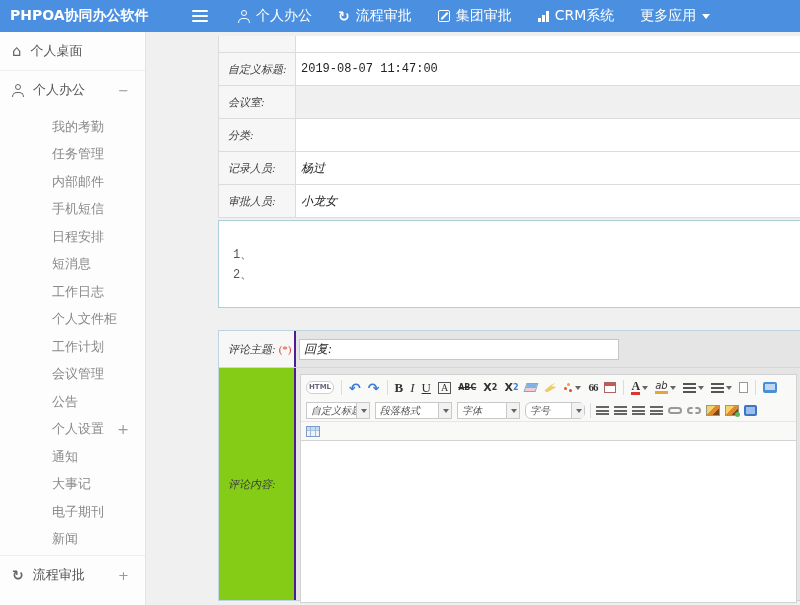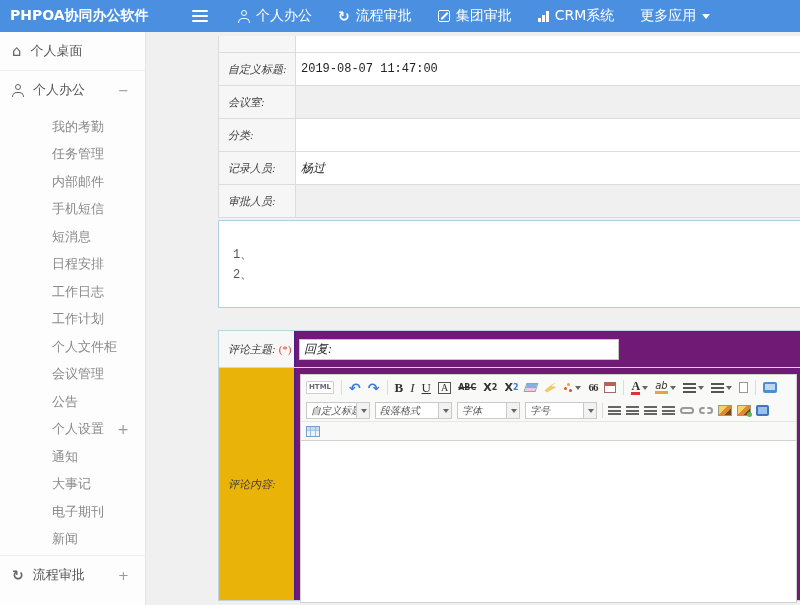--- a/index.html
+++ b/index.html
@@ -67,39 +67,39 @@
   .content-box .line { height:20px; line-height:20px; }
 
   
   .comment-table { margin-top:22px; border:1px solid #bcd5e1; border-right:none; background:#fff; }
   .crow { display:flex; }
   .crow.subject { height:37px; border-bottom:1px solid #c9dce6; }
   .crow .clbl { width:77px; border-right:2px solid #4c1d95; display:flex; align-items:center;
     padding-left:9px; font:italic 11px "Liberation Serif", serif; color:#3c3c3c; gap:3px; }
   .crow.subject .clbl { background:#f7f7f7; }
   .crow.content { height:232px; }
-  .crow.content .clbl { background:#eab308; }
+  .crow.content .clbl { background:#84cc16; }
   .required { color:#d43; font-style:normal; font-size:11px; }
-  .cval { flex:1; background:#701a75; }
+  .cval { flex:1; background:#e5e5e5; }
   .subject-input { width:320px; height:21px; margin:8px 0 0 3px; border:1px solid #c6c6c6;
     padding:0 4px; font:italic 12px "Liberation Serif", serif; color:#222; background:#fff; }
 
   
   .editor { margin:6px 3px 0 4px; border:1px solid #d2d2d2; background:#f9f9f7; }
   .tb-row { display:flex; align-items:center; padding:0 5px; }
   .tb-row1 { height:25px; gap:7px; }
   .tb-row2 { height:21px; gap:5px; }
   .tb-row3 { height:19px; border-top:1px solid #e6e6e4; }
   .editor-body { background:#fff; border-top:1px solid #d2d2d2; height:162px; }
 
   .tbtn { display:inline-flex; align-items:center; justify-content:center; cursor:pointer;
     color:#333; line-height:1; }
   .sep { width:1px; height:15px; background:#dcdcdc; }
   .g-html { font-size:7px; color:#667; font-weight:bold; letter-spacing:0; border:1px solid #cfcfcf;
-    background:#fff; padding:2px 2px; border-radius:1px; }
+    background:#fff; padding:2px 2px; border-radius:6px; }
   .g-blue { color:#3c7cd6; font-size:14px; font-weight:bold; }
   .g-b { font-family:"Liberation Serif", serif; font-weight:bold; font-size:13px; }
   .g-i { font-family:"Liberation Serif", serif; font-style:italic; font-size:13px; }
   .g-u { font-family:"Liberation Serif", serif; font-size:13px; text-decoration:underline; }
   .g-abox { font-family:"Liberation Serif", serif; font-size:10px; border:1px solid #555; padding:0 2px; }
   .g-strike { font-size:8px; font-weight:bold; text-decoration:line-through; }
   .g-sup, .g-sub { font-size:11px; font-weight:bold; }
   .g-sup sup { font-size:8px; } .g-sub sub { font-size:8px; color:#3c7cd6; }
   .g-quote { font-family:"Liberation Serif", serif; font-weight:bold; font-size:11px; letter-spacing:-1px; }
   .g-colA { font-family:"Liberation Serif", serif; font-size:12px; font-weight:bold;
@@ -128,21 +128,21 @@
   .icon-full { width:14px; height:11px; background:#4a8fd4; border-radius:2px; display:inline-block;
     position:relative; }
   .icon-full i { position:absolute; top:2px; left:2px; right:2px; bottom:3px; background:#bdd8f2; display:block; }
 
   .ed-select { display:inline-flex; align-items:center; height:17px; border:1px solid #c9c9c9;
     background:#fff; font-size:10px; color:#555; cursor:pointer; }
   .ed-select .txt { padding:0 4px; font:italic 10px "Liberation Serif", serif; white-space:nowrap;
     overflow:hidden; flex:1; }
   .ed-select .btn { width:13px; align-self:stretch; border-left:1px solid #c9c9c9; background:#f2f2f2;
     display:flex; align-items:center; justify-content:center; }
-  .w1{width:64px;} .w2{width:77px;} .w3{width:63px;} .w4{width:72px;}
+  .w1{width:64px;} .w2{width:77px;} .w3{width:63px;} .w4{width:60px;border-radius:6px;}
 
   .icon-align { width:13px; height:10px; display:inline-block;
     background:repeating-linear-gradient(to bottom, #666 0 2px, transparent 2px 3.5px); }
   .icon-link { width:14px; height:7px; border:2px solid #999; border-radius:4px; display:inline-block; }
   .icon-unlink { width:14px; height:7px; border:2px solid #999; border-radius:4px; display:inline-block;
     clip-path:polygon(0 0, 40% 0, 40% 100%, 0 100%, 0 0, 100% 0, 100% 100%, 60% 100%, 60% 0); }
   .icon-img { width:14px; height:11px; border:1px solid #998; display:inline-block;
     background:linear-gradient(135deg, #f5d26a 0 40%, #e08a2d 40% 70%, #7a4a1f 70%); }
   .icon-img2 { width:14px; height:11px; border:1px solid #998; display:inline-block; position:relative;
     background:linear-gradient(135deg, #f5d26a 0 40%, #e08a2d 40% 70%, #7a4a1f 70%); }
@@ -220,33 +220,33 @@
     <div class="sub-item">
         <span>任务管理</span>
       </div>
     <div class="sub-item">
         <span>内部邮件</span>
       </div>
     <div class="sub-item">
         <span>手机短信</span>
       </div>
     <div class="sub-item">
+        <span>日程安排</span>
+      </div>
+    <div class="sub-item">
         <span>短消息</span>
       </div>
     <div class="sub-item">
-        <span>日程安排</span>
-      </div>
-    <div class="sub-item">
         <span>工作日志</span>
       </div>
     <div class="sub-item">
+        <span>个人文件柜</span>
+      </div>
+    <div class="sub-item">
         <span>工作计划</span>
-      </div>
-    <div class="sub-item">
-        <span>个人文件柜</span>
       </div>
     <div class="sub-item">
         <span>会议管理</span>
       </div>
     <div class="sub-item">
         <span>公告</span>
       </div>
     <div class="sub-item">
       <span>个人设置</span>
       <span class="toggle">+</span>
@@ -289,20 +289,21 @@
     <div class="frow">
       <div class="lbl">分类:</div>
       <div class="val cjk"></div>
     </div>
     <div class="frow">
       <div class="lbl">记录人员:</div>
       <div class="val cjk">杨过</div>
     </div>
     <div class="frow">
       <div class="lbl">审批人员:</div>
+      <div class="val cjk">小龙女</div>
     </div>
   </div>
 
   <div class="content-box">
     <div class="line">1、</div>
     <div class="line">2、</div>
   </div>
 
   <div class="comment-table">
     <div class="crow subject">

